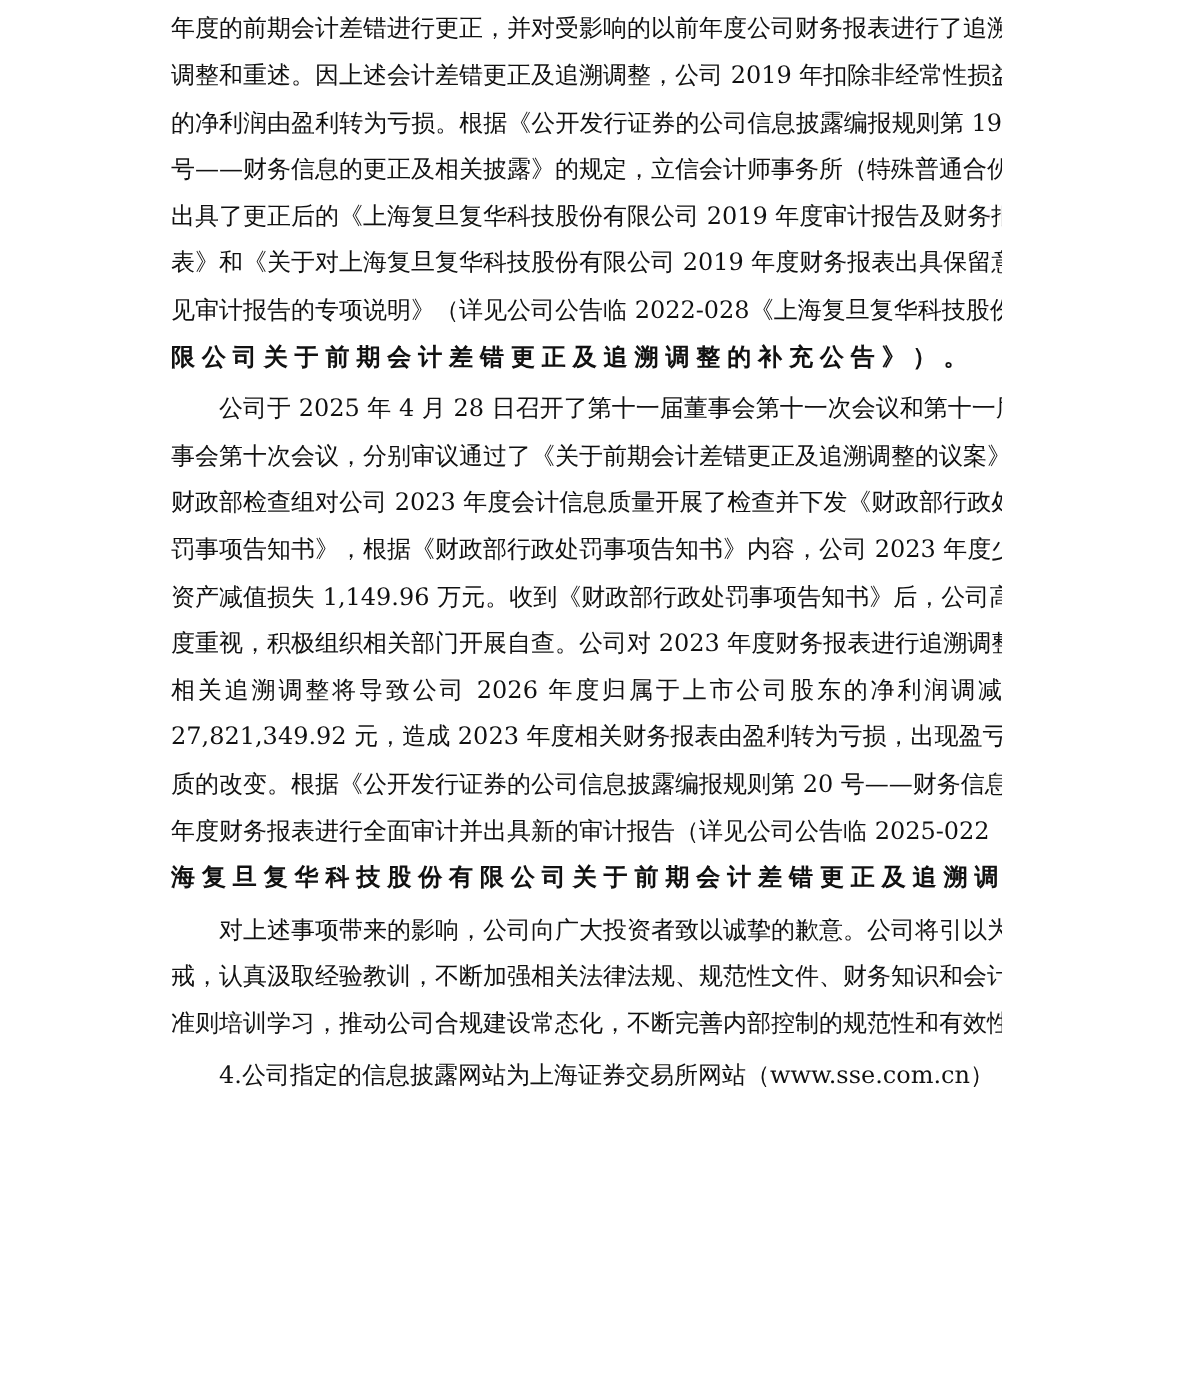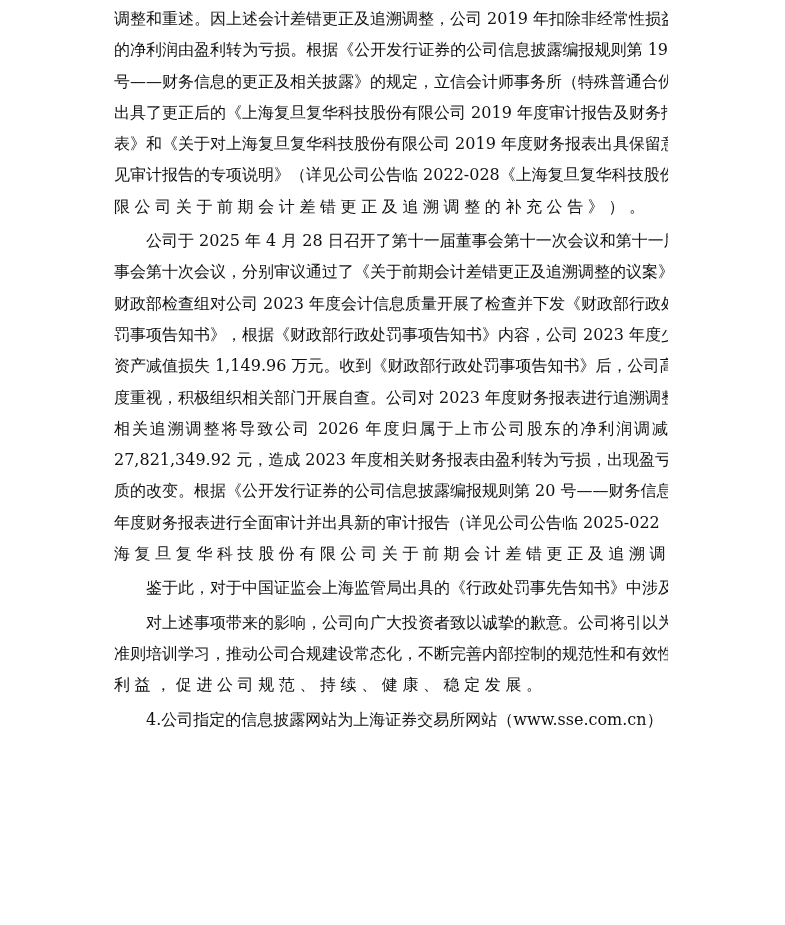--- a/index.html
+++ b/index.html
@@ -34,28 +34,30 @@
       text-align-last: justify;
       text-justify: inter-character;
       overflow: hidden;
     }
     .line.indent {
       padding-left: 32px;
     }
     .line.last {
       text-align-last: left;
       letter-spacing: 4.6px;
+      font-weight: bold;
     }
   </style>
 </head>
 <body>
 
 <div class="page">
 
   <div class="para">
+    <span class="line">年度的前期会计差错进行更正，并对受影响的以前年度公司财务报表进行了追溯</span>
     <span class="line">调整和重述。因上述会计差错更正及追溯调整，公司 2019 年扣除非经常性损益</span>
     <span class="line">的净利润由盈利转为亏损。根据《公开发行证券的公司信息披露编报规则第 19</span>
     <span class="line">号——财务信息的更正及相关披露》的规定，立信会计师事务所（特殊普通合伙）</span>
     <span class="line">出具了更正后的《上海复旦复华科技股份有限公司 2019 年度审计报告及财务报</span>
     <span class="line">表》和《关于对上海复旦复华科技股份有限公司 2019 年度财务报表出具保留意</span>
     <span class="line">见审计报告的专项说明》（详见公司公告临 2022-028《上海复旦复华科技股份有</span>
     <span class="line last">限公司关于前期会计差错更正及追溯调整的补充公告》）。</span>
   </div>
 
   <div class="para">
@@ -66,25 +68,24 @@
     <span class="line">资产减值损失 1,149.96 万元。收到《财政部行政处罚事项告知书》后，公司高</span>
     <span class="line">度重视，积极组织相关部门开展自查。公司对 2023 年度财务报表进行追溯调整，</span>
     <span class="line">相关追溯调整将导致公司 2026 年度归属于上市公司股东的净利润调减</span>
     <span class="line">27,821,349.92 元，造成 2023 年度相关财务报表由盈利转为亏损，出现盈亏性</span>
     <span class="line">质的改变。根据《公开发行证券的公司信息披露编报规则第 20 号——财务信息</span>
     <span class="line">年度财务报表进行全面审计并出具新的审计报告（详见公司公告临 2025-022《上</span>
     <span class="line last">海复旦复华科技股份有限公司关于前期会计差错更正及追溯调整的公告》）。</span>
   </div>
 
   <div class="para">
-    <span class="line indent">鉴于此，对于中国证监会上海监管局出具的《行政处罚事先告知书》中涉及</span>
   </div>
 
   <div class="para">
     <span class="line indent">对上述事项带来的影响，公司向广大投资者致以诚挚的歉意。公司将引以为</span>
+    <span class="line">戒，认真汲取经验教训，不断加强相关法律法规、规范性文件、财务知识和会计</span>
     <span class="line">准则培训学习，推动公司合规建设常态化，不断完善内部控制的规范性和有效性，</span>
-    <span class="line last">利益，促进公司规范、持续、健康、稳定发展。</span>
   </div>
 
   <div class="para">
     <span class="line indent">4.公司指定的信息披露网站为上海证券交易所网站（www.sse.com.cn），指</span>
   </div>
 </div>
 
 </body></html>

